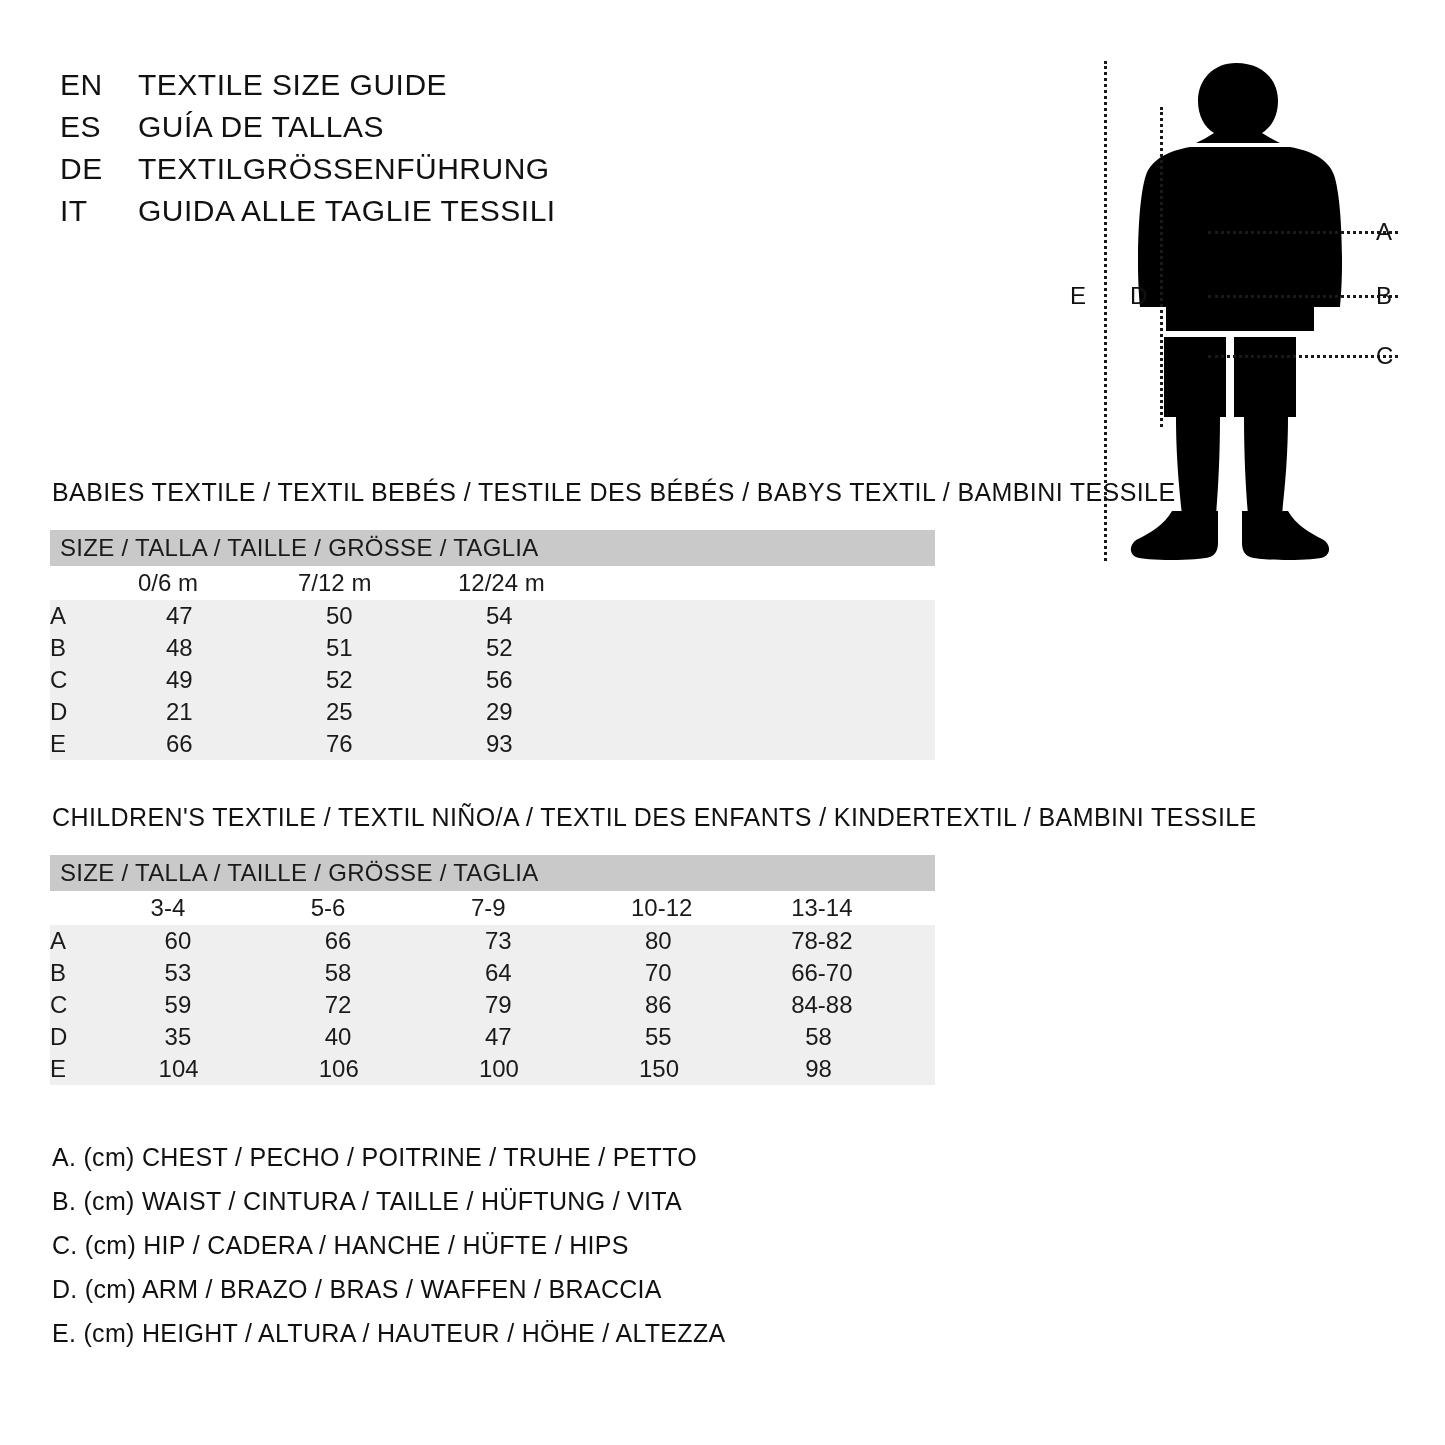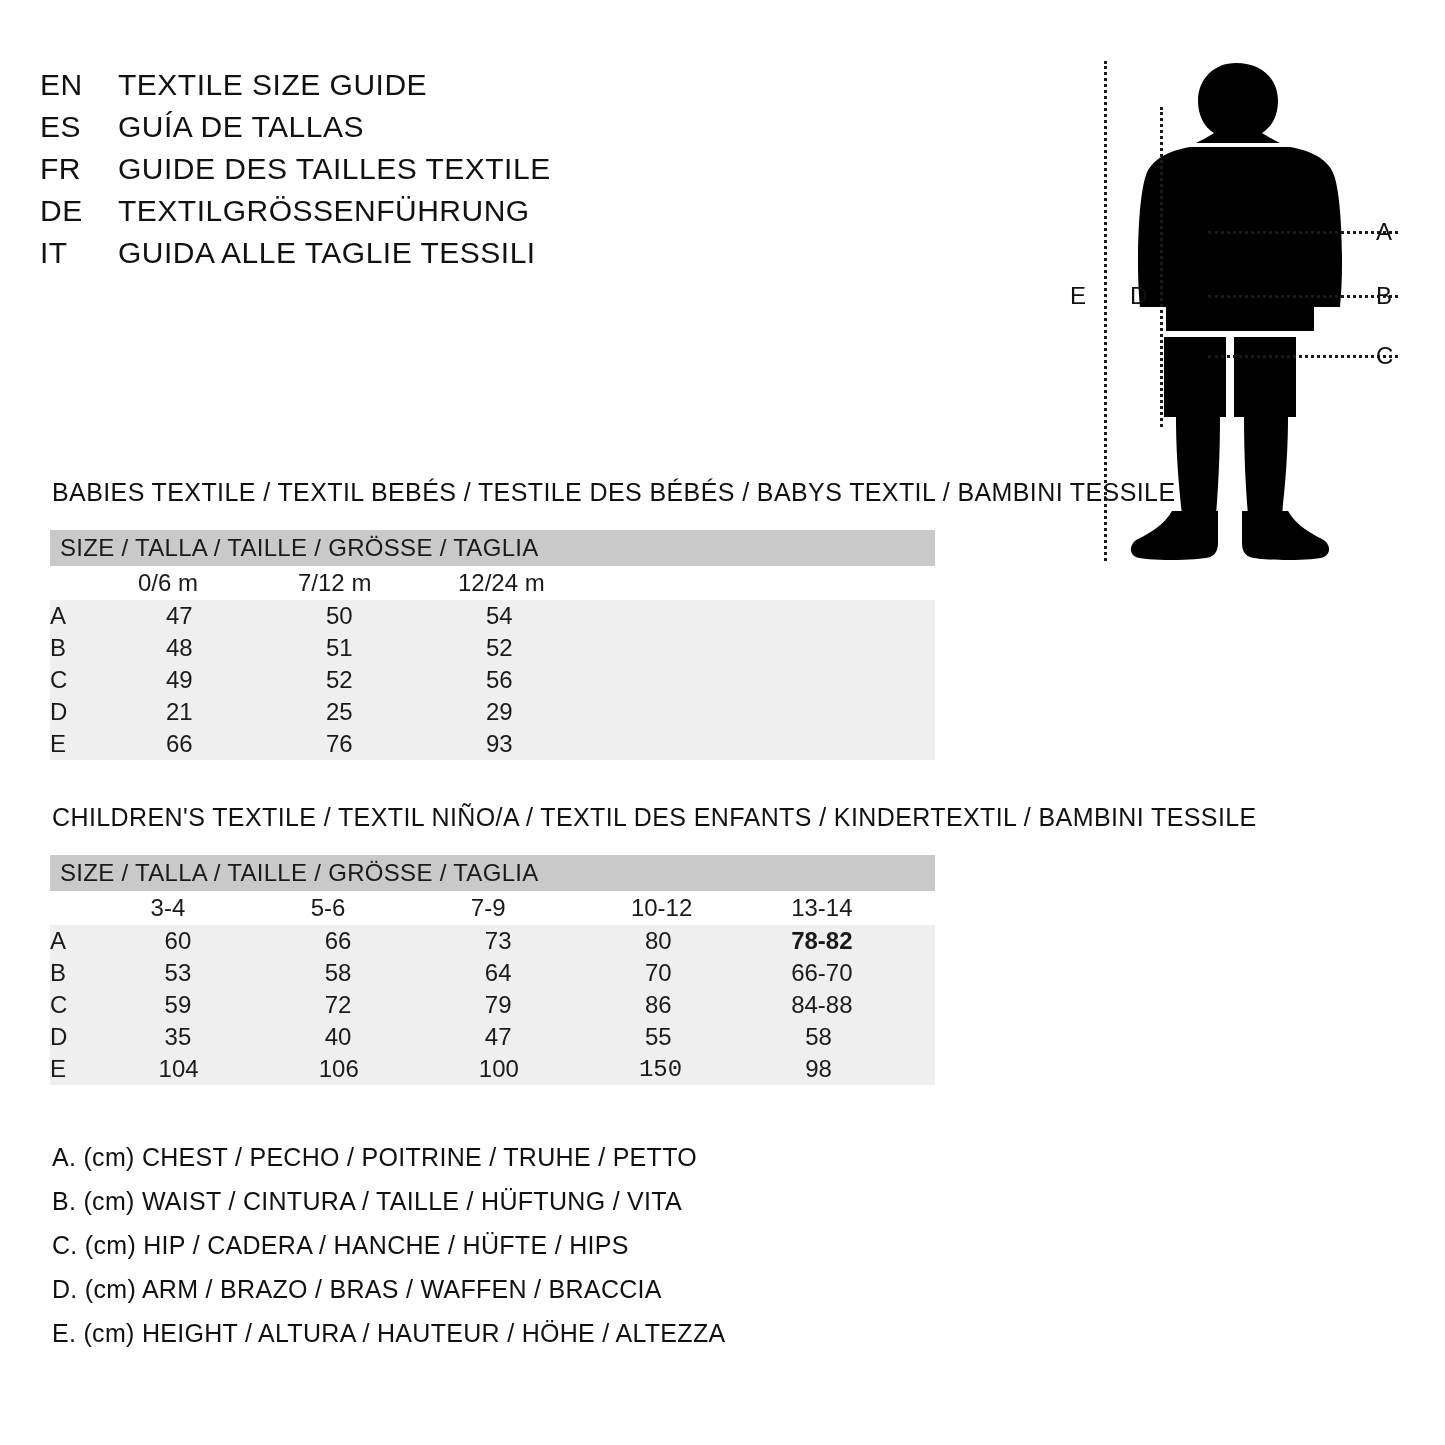--- a/index.html
+++ b/index.html
@@ -12,21 +12,21 @@
     height: 1445px;
     font-family: "Liberation Sans", sans-serif;
     color: #1a1a1a;
     position: relative;
     overflow: hidden;
   }
 
   
   .lang-block {
     position: absolute;
-    left: 40px;
+    left: 60px;
     top: 68px;
     width: 700px;
   }
   .lang-row {
     display: flex;
     align-items: baseline;
     height: 42px;
     font-size: 30px;
     letter-spacing: 0.5px;
     color: #111111;
@@ -146,24 +146,20 @@
 <div class="lang-block">
   <div class="lang-row">
     <span class="lang-code">EN</span>
     <span class="lang-title">TEXTILE SIZE GUIDE</span>
   </div>
   <div class="lang-row">
     <span class="lang-code">ES</span>
     <span class="lang-title">GUÍA DE TALLAS</span>
   </div>
   <div class="lang-row">
-    <span class="lang-code">FR</span>
-    <span class="lang-title">GUIDE DES TAILLES TEXTILE</span>
-  </div>
-  <div class="lang-row">
     <span class="lang-code">DE</span>
     <span class="lang-title">TEXTILGRÖSSENFÜHRUNG</span>
   </div>
   <div class="lang-row">
     <span class="lang-code">IT</span>
     <span class="lang-title">GUIDA ALLE TAGLIE TESSILI</span>
   </div>
 </div>
 
 <div class="figure-area">
@@ -286,21 +282,21 @@
       <td class="valcell" style="padding-left:16px;">7-9</td>
       <td class="valcell" style="padding-left:16px;">10-12</td>
       <td class="valcell" style="padding-left:16px;">13-14</td>
     </tr>
     <tr class="data-row">
       <td class="rowlabel">A</td>
       <td class="valcell" style="padding-left:30px;">60</td>
       <td class="valcell" style="padding-left:30px;">66</td>
       <td class="valcell" style="padding-left:30px;">73</td>
       <td class="valcell" style="padding-left:30px;">80</td>
-      <td class="valcell" style="padding-left:16px;font-weight:bold;">78-82</td>
+      <td class="valcell" style="padding-left:16px;">78-82</td>
     </tr>
     <tr class="data-row">
       <td class="rowlabel">B</td>
       <td class="valcell" style="padding-left:30px;">53</td>
       <td class="valcell" style="padding-left:30px;">58</td>
       <td class="valcell" style="padding-left:30px;">64</td>
       <td class="valcell" style="padding-left:30px;">70</td>
       <td class="valcell" style="padding-left:16px;">66-70</td>
     </tr>
     <tr class="data-row">
@@ -317,21 +313,21 @@
       <td class="valcell" style="padding-left:30px;">40</td>
       <td class="valcell" style="padding-left:30px;">47</td>
       <td class="valcell" style="padding-left:30px;">55</td>
       <td class="valcell" style="padding-left:30px;">58</td>
     </tr>
     <tr class="data-row">
       <td class="rowlabel">E</td>
       <td class="valcell" style="padding-left:24px;">104</td>
       <td class="valcell" style="padding-left:24px;margin-top:28px;">106</td>
       <td class="valcell" style="padding-left:24px;">100</td>
-      <td class="valcell" style="padding-left:24px;font-family:Liberation Mono, monospace;">150</td>
+      <td class="valcell" style="padding-left:24px;">150</td>
       <td class="valcell" style="padding-left:30px;">98</td>
     </tr>
   </tbody>
 </table>
 
 <div class="legend">
   <div class="legend-line">A. (cm) CHEST / PECHO / POITRINE / TRUHE / PETTO</div>
   <div class="legend-line">B. (cm) WAIST / CINTURA / TAILLE / HÜFTUNG / VITA</div>
   <div class="legend-line">C. (cm) HIP / CADERA / HANCHE / HÜFTE / HIPS</div>
   <div class="legend-line">D. (cm) ARM / BRAZO / BRAS / WAFFEN / BRACCIA</div>

